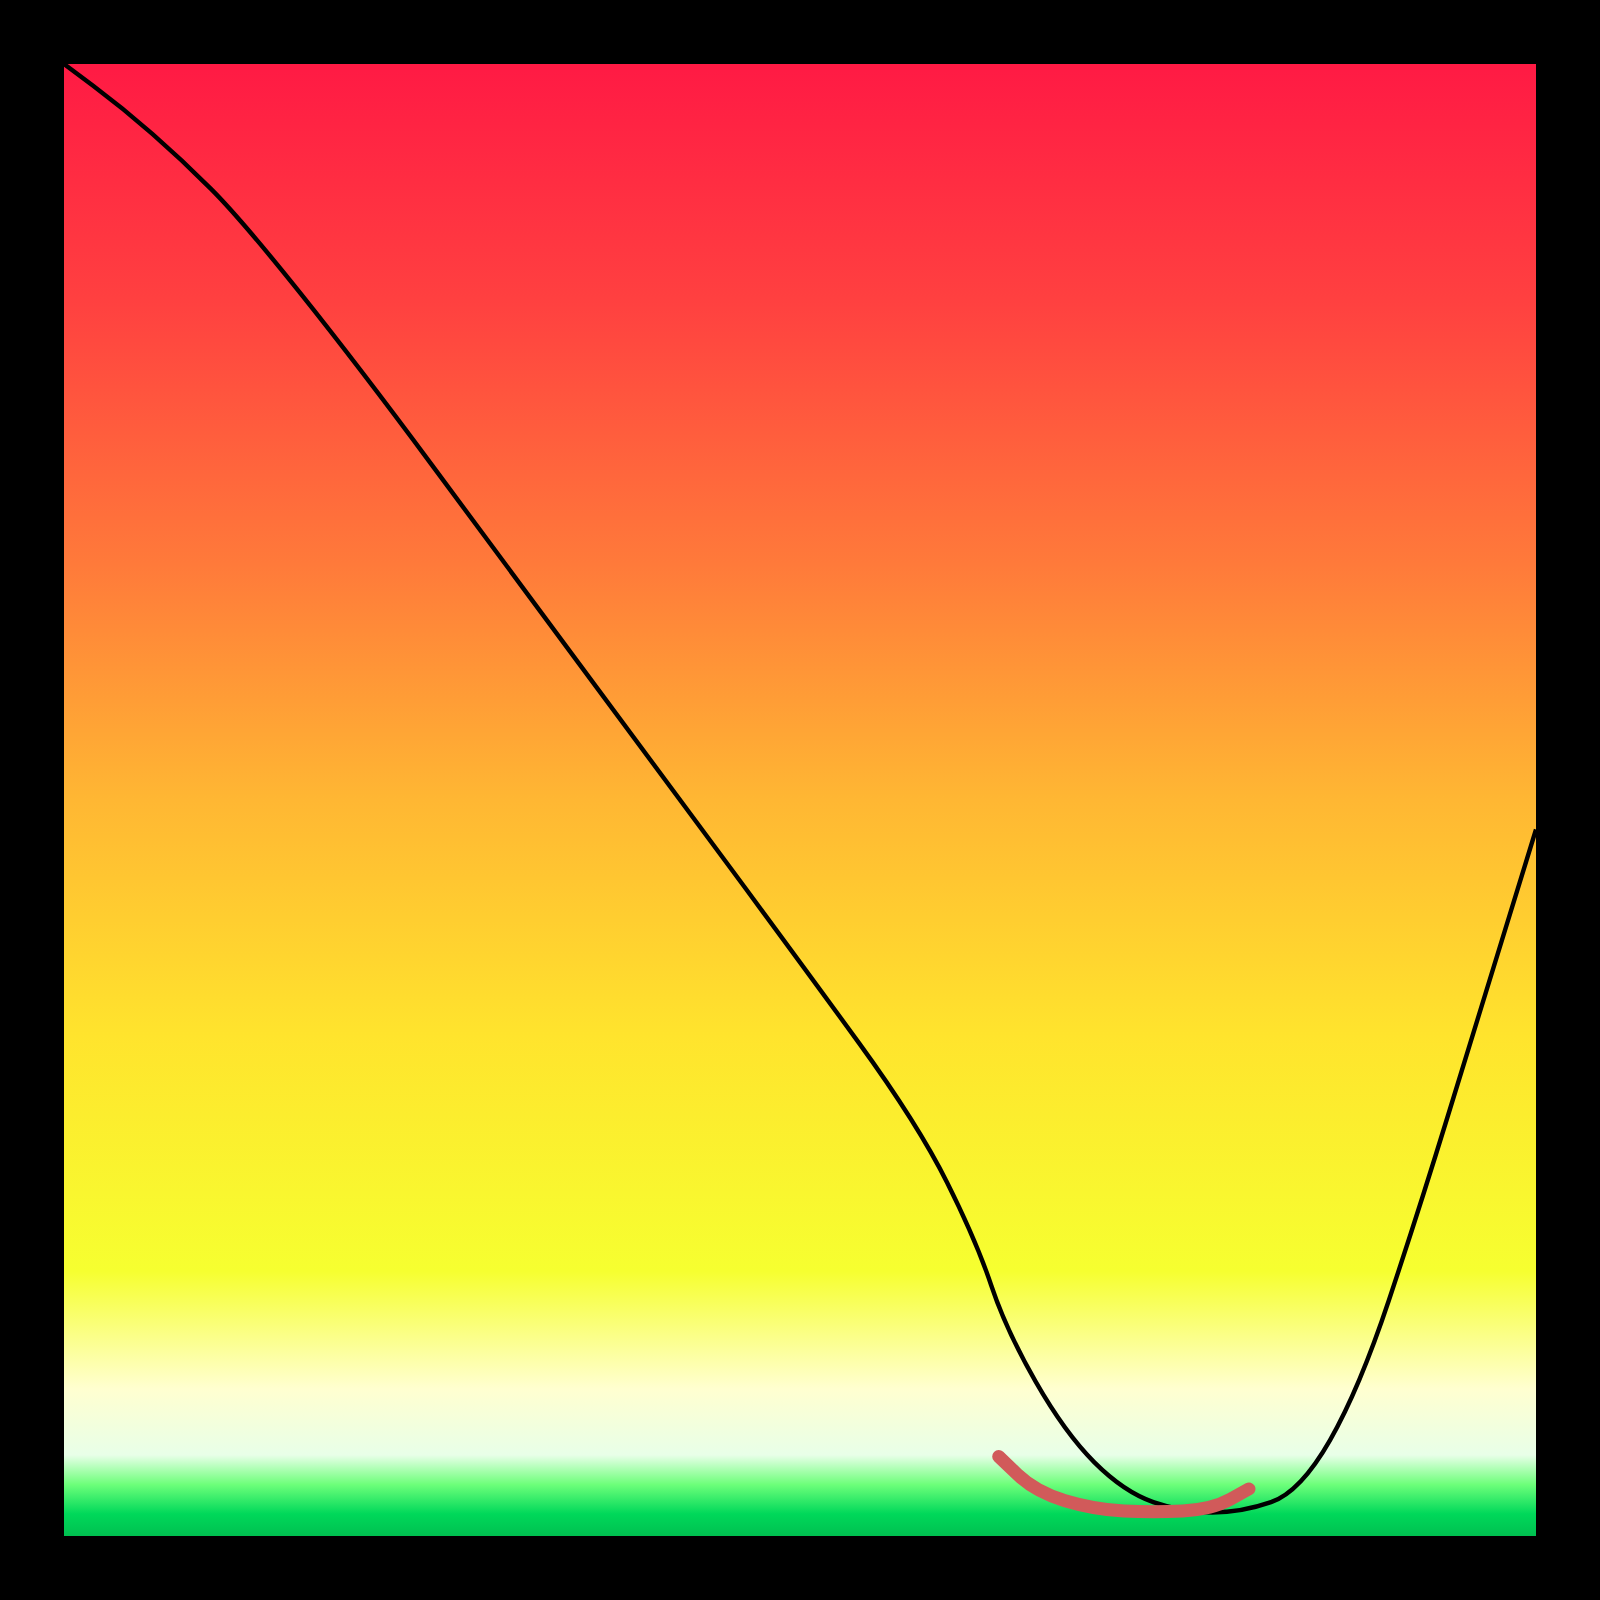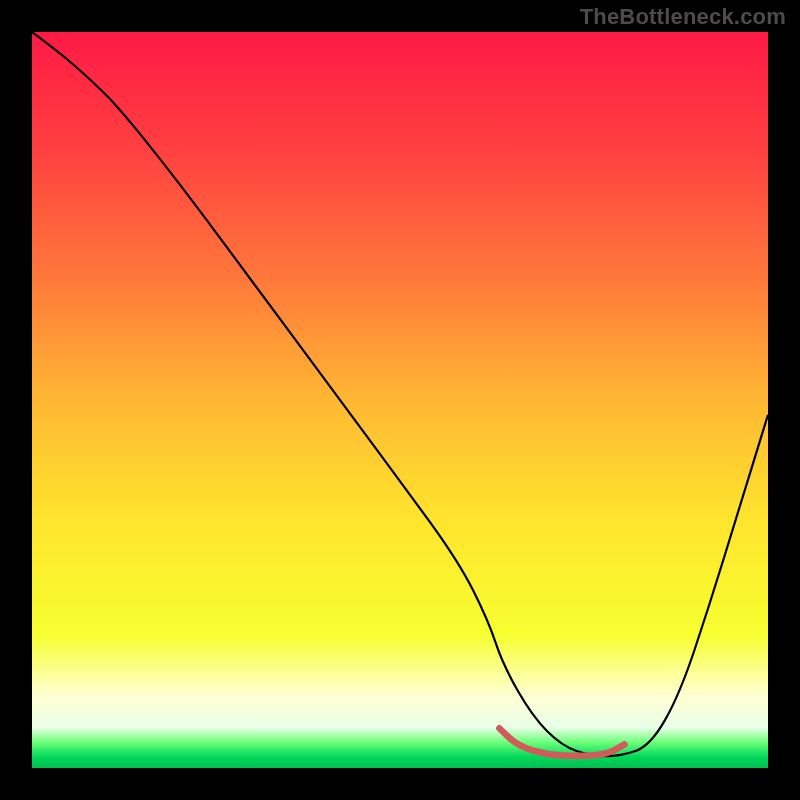--- a/index.html
+++ b/index.html
@@ -42,21 +42,20 @@
     width: 736px;
     height: 736px;
     z-index: 2;
     pointer-events: none;
   }
 </style>
 </head>
 <body>
 
 <div class="container">
-  <div class="watermark">TheBottleneck.com</div>
 
   <svg class="plot" viewBox="0 0 736 736" preserveAspectRatio="none">
     <defs>
       <linearGradient id="bg-grad" x1="0" y1="0" x2="0" y2="1">
           <stop offset="0.00%" stop-color="#ff1a44"></stop>
           <stop offset="16.00%" stop-color="#ff4040"></stop>
           <stop offset="34.00%" stop-color="#ff7a3a"></stop>
           <stop offset="50.00%" stop-color="#ffb733"></stop>
           <stop offset="66.00%" stop-color="#ffe42d"></stop>
           <stop offset="82.00%" stop-color="#f6ff30"></stop>

